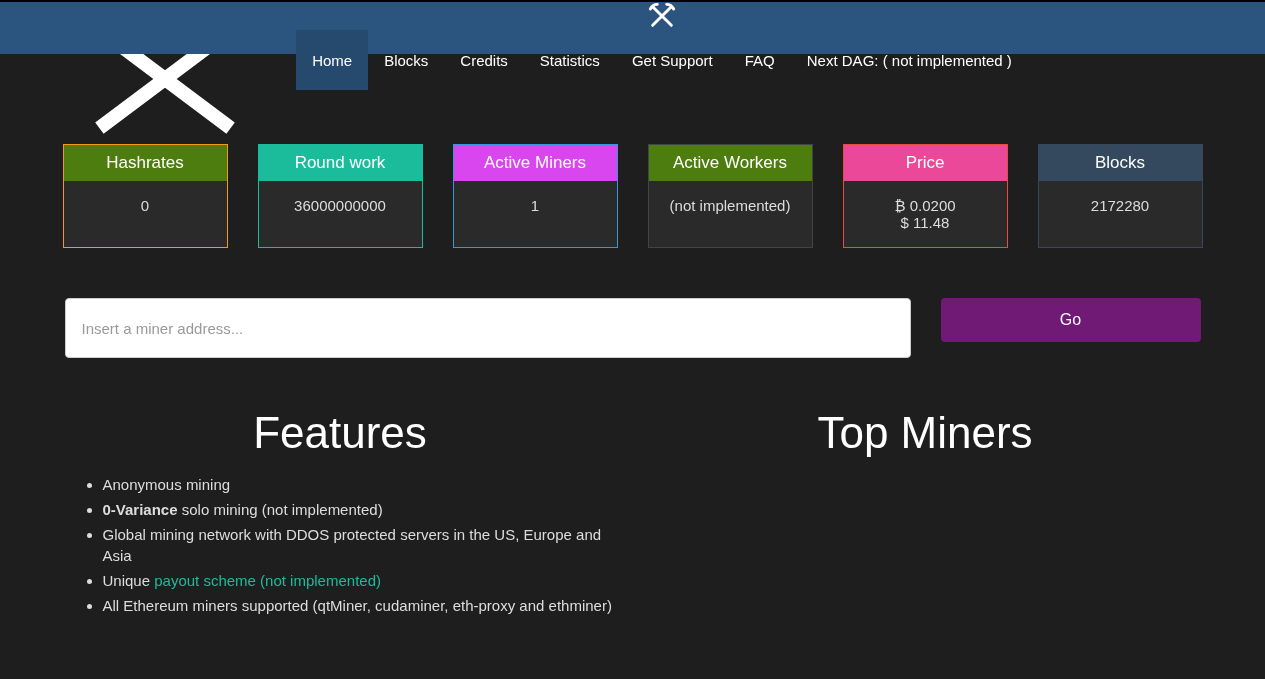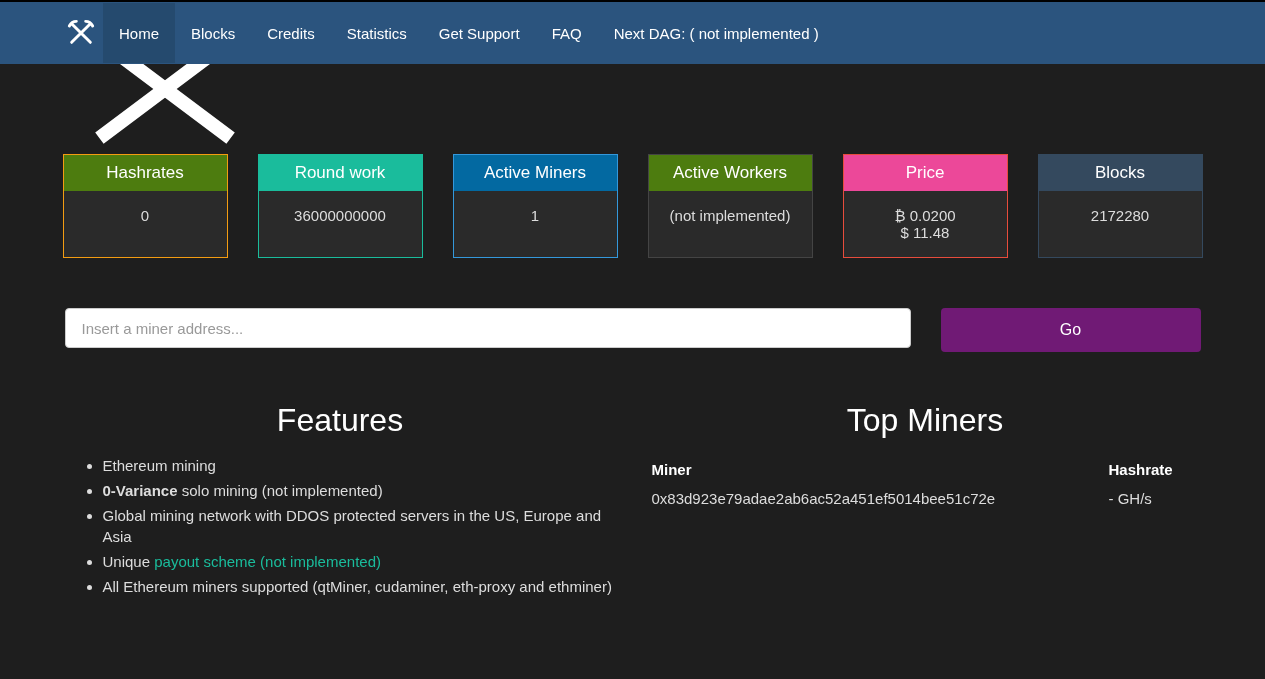--- a/index.html
+++ b/index.html
@@ -4,25 +4,26 @@
 <style>
   * { box-sizing: border-box; margin: 0; padding: 0; }
   body {
     background: #1e1e1e;
     color: #e0e0e0;
     font-family: "Segoe UI", "Helvetica Neue", Arial, sans-serif;
     font-size: 15px;
   }
   .navbar {
     background: #2b547e;
-    height: 64px;
+    height: 54px;
     display: flex;
     align-items: center;
     padding: 0 0 0 59px;
     border-top: 2px solid #000;
+    flex-direction: column;
   }
   .navbar .brand {
     width: 44px;
     height: 60px;
     display: flex;
     align-items: center;
     justify-content: center;
   }
   .navbar .nav-item {
     color: #fff;
@@ -77,37 +78,37 @@
     color: #ddd;
     font-size: 15px;
     padding: 16px 6px;
     background: #2a2a2a;
   }
   .stat-box.orange { border-color: #f39c12; }
   .stat-box.orange .stat-head { background: #4d7c0f; }
   .stat-box.teal { border-color: #1abc9c; }
   .stat-box.teal .stat-head { background: #1abc9c; }
   .stat-box.blue { border-color: #3498db; }
-  .stat-box.blue .stat-head { background: #0369a1; }
+  .stat-box.blue .stat-head { background: #d946ef; }
   .stat-box.grey { border-color: #444; }
   .stat-box.grey .stat-head { background: #4d7c0f; }
   .stat-box.red { border-color: #e74c3c; }
   .stat-box.red .stat-head { background: #ec4899; }
   .stat-box.navy { border-color: #34495e; }
   .stat-box.navy .stat-head { background: #34495e; }
   .stat-body .price-line { display: block; }
   .search-row {
     display: flex;
     gap: 30px;
     margin-bottom: 50px;
     padding: 0 2px;
   }
   .search-row input {
     flex: 1;
-    height: 40px;
+    height: 60px;
     border-radius: 4px;
     border: 1px solid #ccc;
     background: #fff;
     padding: 0 16px;
     font-size: 15px;
     color: #c2410c;
   }
   .search-row input::placeholder { color: #999; }
   .search-row button {
     width: 260px;
@@ -119,21 +120,21 @@
     font-size: 16px;
     cursor: pointer;
   }
   .cols {
     display: flex;
     gap: 30px;
   }
   .col { flex: 1; }
   .section-title {
     text-align: center;
-    font-size: 32px;
+    font-size: 44px;
     font-weight: 500;
     color: #fff;
     margin-bottom: 16px;
   }
   ul.features {
     list-style: disc;
     padding-left: 40px;
     color: #ddd;
   }
   ul.features li {
@@ -223,36 +224,24 @@
 
   <div class="search-row">
     <input type="text" placeholder="Insert a miner address..." style="">
     <button>Go</button>
   </div>
 
   <div class="cols">
     <div class="col">
       <h2 class="section-title">Features</h2>
       <ul class="features" id="features-list">
-          <li>Ethereum mining</li>
+          <li>Anonymous mining</li>
           <li><strong>0-Variance</strong> solo mining (not implemented)</li>
           <li>Global mining network with DDOS protected servers in the US, Europe and Asia</li>
           <li>Unique <a href="#">payout scheme (not implemented)</a></li>
           <li>All Ethereum miners supported (qtMiner, cudaminer, eth-proxy and ethminer)</li>
         </ul>
     </div>
     <div class="col">
       <h2 class="section-title">Top Miners</h2>
-      <div class="miners-table">
-        <div class="miners-head">
-          <div class="c1">Miner</div>
-          <div class="c2">Hashrate</div>
-        </div>
-        <div id="miners-rows">
-            <div class="miners-row">
-              <div class="c1">0x83d923e79adae2ab6ac52a451ef5014bee51c72e</div>
-              <div class="c2">- GH/s</div>
-            </div>
-          </div>
-      </div>
     </div>
   </div>
 </div>
 
 </body></html>

